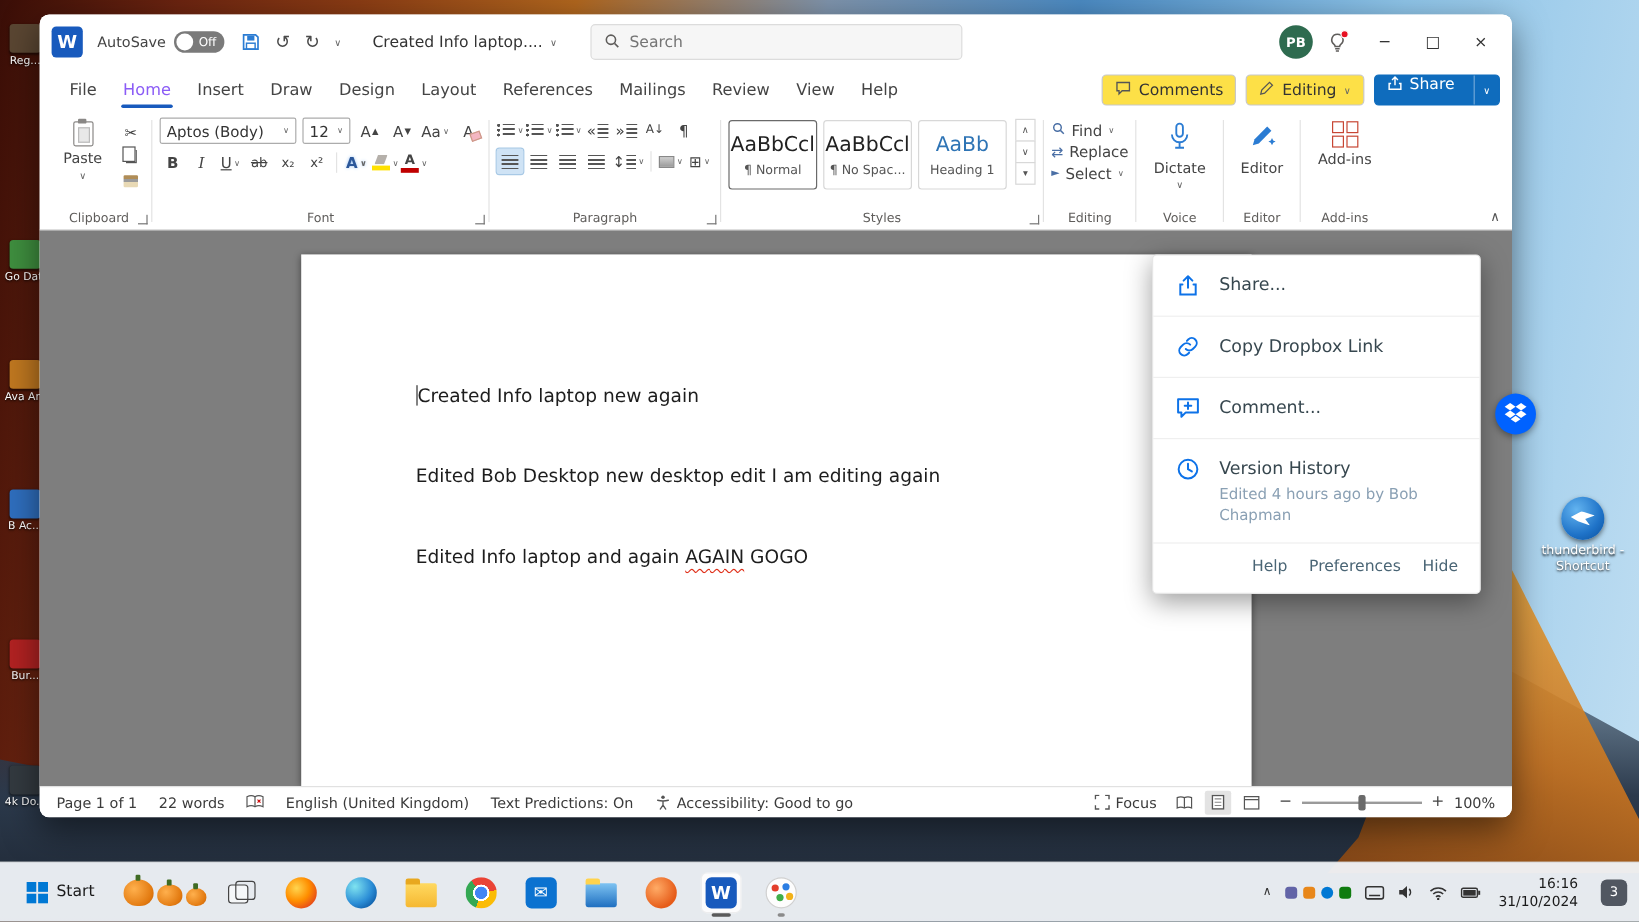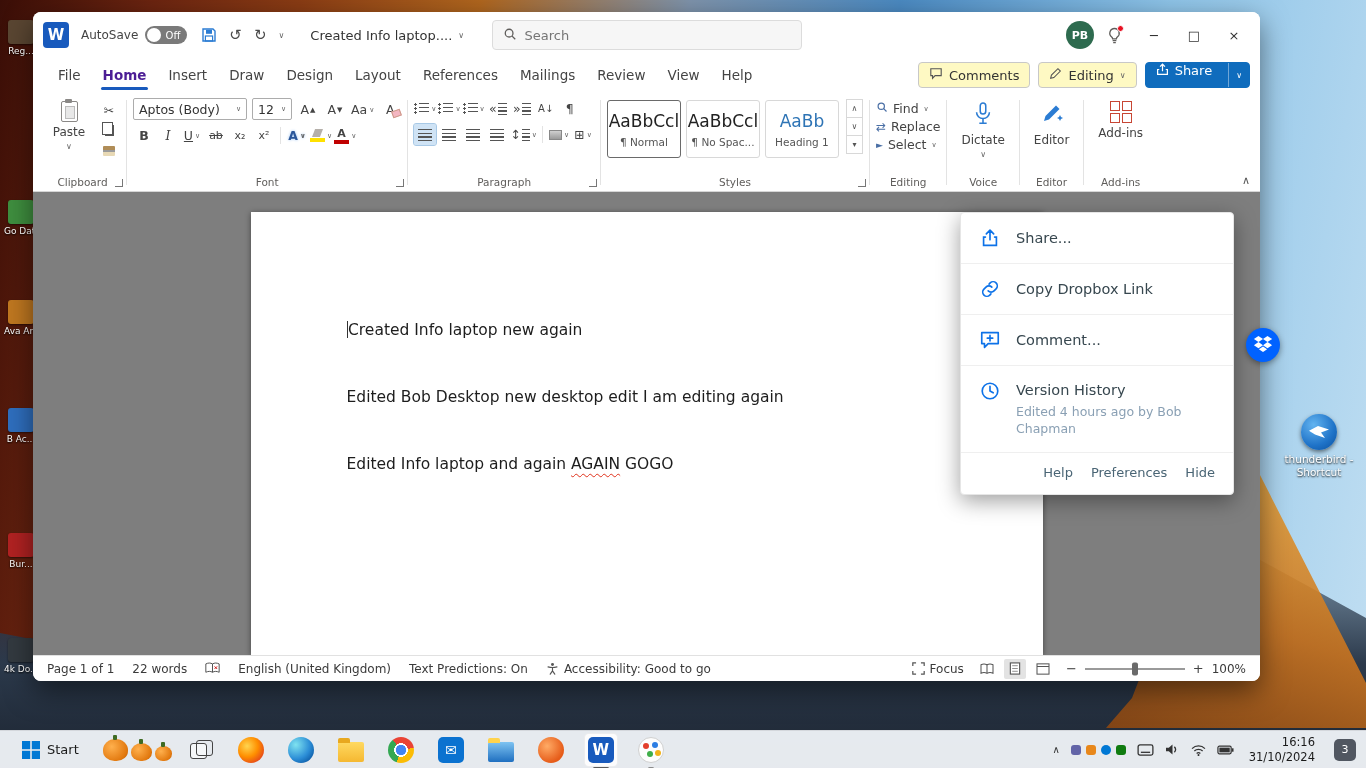--- a/index.html
+++ b/index.html
@@ -60,24 +60,24 @@
     display:flex;align-items:center;justify-content:center}
   .bulb{position:relative;width:20px;height:20px;display:flex;align-items:center;justify-content:center}
   .bulb .dot{position:absolute;right:0;top:0;width:7px;height:7px;border-radius:50%;background:#e81123;border:1px solid #fff}
   .wctl{display:flex;align-items:center}
   .wctl span{width:40px;height:34px;display:flex;align-items:center;justify-content:center;font-size:13px;color:#333}
 
   
   .menubar{height:34px;display:flex;align-items:center;padding:0 10px 0 14px;background:#fff;flex:0 0 auto}
   .tabs{display:flex;align-items:center;height:100%}
   .tab{padding:0 11px;font-size:13.5px;color:#444;height:100%;display:flex;align-items:center;position:relative}
-  .tab.active{color:#4c1d95;font-weight:bold}
+  .tab.active{color:#8b5cf6;font-weight:normal}
   .tab.active::after{content:"";position:absolute;left:9px;right:9px;bottom:2px;height:3px;border-radius:2px;background:#185abd}
   .mb-right{margin-left:auto;display:flex;align-items:center;gap:8px}
-  .pill{height:26px;border:1px solid #c8c8c8;border-radius:4px;display:flex;align-items:center;gap:6px;padding:0 10px;font-size:13px;color:#333;background:#fef9c3}
+  .pill{height:26px;border:1px solid #c8c8c8;border-radius:4px;display:flex;align-items:center;gap:6px;padding:0 10px;font-size:13px;color:#333;background:#fde047}
   .pill-share{background:#0f6cbd;border-color:#0f6cbd;color:#fff;padding:0}
   .pill-share .sh-main{padding:0 10px;display:flex;align-items:flex-start;gap:6px;height:100%}
   .pill-share .sh-chev{border-left:1px solid rgba(255,255,255,.4);height:100%;display:flex;align-items:center;padding:0 7px;font-size:8px}
 
   
   .ribbon{height:100px;background:#fff;border-bottom:1px solid #d6d6d6;display:flex;align-items:stretch;padding:4px 6px 0 6px;position:relative;flex:0 0 auto}
   .rgroup{position:relative;padding:2px 6px 18px 6px;display:flex;flex-direction:column}
   .rsep{width:1px;background:#e3e3e3;margin:4px 0 6px 0}
   .glabel{position:absolute;bottom:3px;left:0;right:0;text-align:center;font-size:10.5px;color:#5f5d5b;white-space:nowrap}
   .launcher{position:absolute;right:3px;bottom:4px;width:8px;height:8px;border-right:1.4px solid #777;border-bottom:1.4px solid #777}
@@ -175,21 +175,21 @@
   .dbx-item.vh{align-items:flex-start}
   .dbx-item .dsub{font-size:12.5px;color:#8aa0b4;margin-top:5px;line-height:1.35}
   .dbx-foot{display:flex;justify-content:flex-end;gap:18px;padding:12px 18px 14px;border-top:1px solid #efefef}
   .dbx-foot span{font-size:13px;color:#4a6575}
   .dbx-ic{flex:0 0 22px;height:22px}
 
   .dbx-badge{position:absolute;left:1246px;top:328px;width:34px;height:34px;border-radius:50%;background:#0062ff;z-index:7;
     display:flex;align-items:center;justify-content:center;box-shadow:0 2px 6px rgba(0,0,0,.4)}
 
   
-  .taskbar{position:absolute;left:0;right:0;bottom:0;height:38px;background:rgba(241,244,249,.95);border-top:1px solid rgba(0,0,0,.08);
+  .taskbar{position:absolute;left:0;right:0;bottom:0;height:50px;background:rgba(241,244,249,.95);border-top:1px solid rgba(0,0,0,.08);
     display:flex;align-items:center;padding:0 6px 0 14px;z-index:5}
   .startbtn{display:flex;align-items:center;gap:7px;font-size:13px;color:#1b1b1b;padding:4px 8px;border-radius:4px}
   .tk-search{width:190px;height:30px;background:#fff;border:1px solid #b9bec7;border-radius:16px;display:flex;align-items:center;
     gap:7px;padding:0 12px;margin-left:8px}
   .tk-search input{border:none;outline:none;background:transparent;font-size:12.5px;color:#555;width:100%;font-family:inherit}
   .pumpkins{display:flex;align-items:flex-end;gap:3px;margin-left:16px}
   .pumpkin{display:inline-block;border-radius:50% 50% 46% 46%;background:radial-gradient(circle at 35% 35%,#ffb04d,#e2790f 70%,#b65a08);position:relative}
   .pumpkin::before{content:"";position:absolute;left:50%;top:-4px;transform:translateX(-50%);width:4px;height:5px;background:#3f6b23;border-radius:1px}
   .p1{width:25px;height:22px}.p2{width:21px;height:18px}.p3{width:17px;height:15px}
   .taskview{width:22px;height:20px;position:relative;margin-left:18px}

